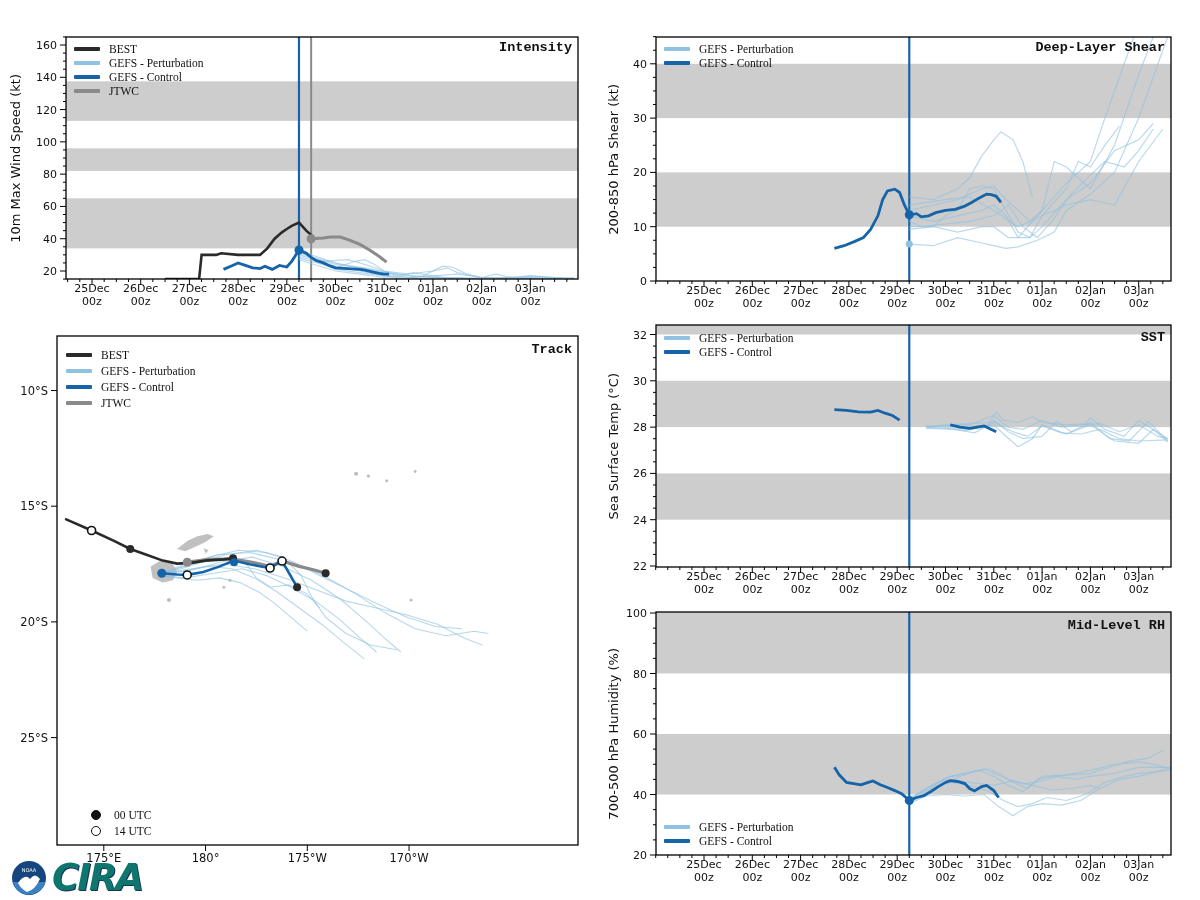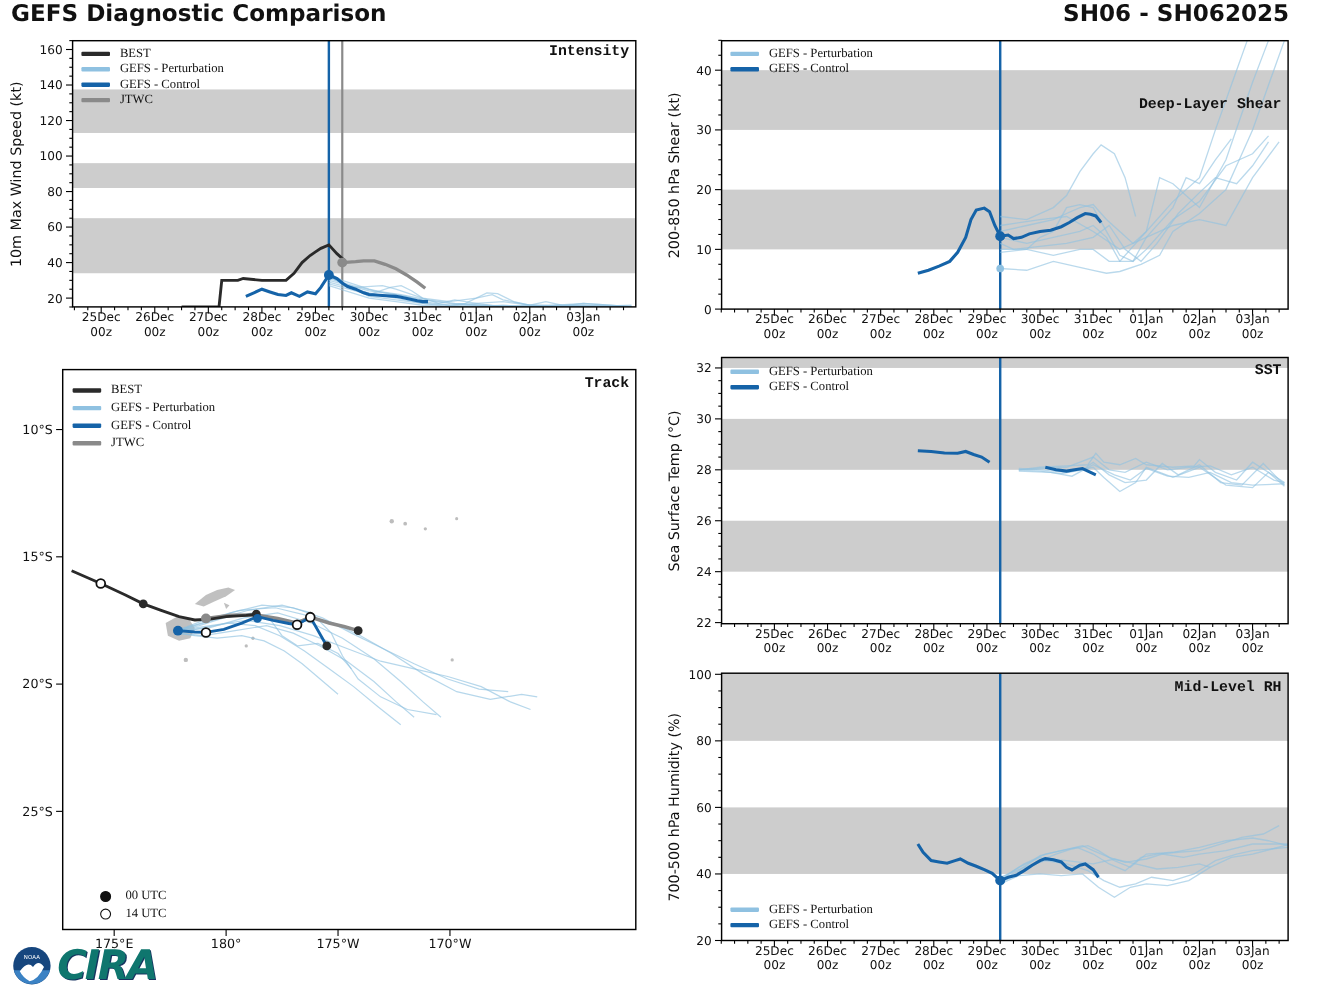--- a/index.html
+++ b/index.html
@@ -540,26 +540,24 @@
         <line x1="656" y1="628.125" x2="653" y2="628.125" stroke="#000" stroke-width="1"></line>
         <line x1="656" y1="613" x2="650" y2="613" stroke="#000" stroke-width="1"></line>
         <text x="647" y="859" text-anchor="end" font-size="11" font-family="DejaVu Sans, sans-serif" fill="#111">20</text>
         <text x="647" y="798.5" text-anchor="end" font-size="11" font-family="DejaVu Sans, sans-serif" fill="#111">40</text>
         <text x="647" y="738" text-anchor="end" font-size="11" font-family="DejaVu Sans, sans-serif" fill="#111">60</text>
         <text x="647" y="677.5" text-anchor="end" font-size="11" font-family="DejaVu Sans, sans-serif" fill="#111">80</text>
         <text x="647" y="617" text-anchor="end" font-size="11" font-family="DejaVu Sans, sans-serif" fill="#111">100</text>
       </g>
     </svg>
 
-  <div class="title">GEFS Diagnostic Comparison</div>
-  <div class="storm">SH06 - SH062025</div>
 
   <div class="ptitle" style="top:40px;right:628px;">Intensity</div>
   <div class="ptitle" style="top:342px;right:628px;">Track</div>
-  <div class="ptitle" style="top:40px;right:35px;margin-top:48px;">Deep-Layer Shear</div>
+  <div class="ptitle" style="top:40px;right:35px;">Deep-Layer Shear</div>
   <div class="ptitle" style="top:330px;right:35px;">SST</div>
   <div class="ptitle" style="top:618px;right:35px;">Mid-Level RH</div>
 
   <div class="ylab" style="left:6px;top:37px;height:242px;">
       <span>10m Max Wind Speed (kt)</span>
     </div>
   <div class="ylab" style="left:604px;top:37px;height:244px;">
       <span>200-850 hPa Shear (kt)</span>
     </div>
   <div class="ylab" style="left:604px;top:325px;height:242px;">

